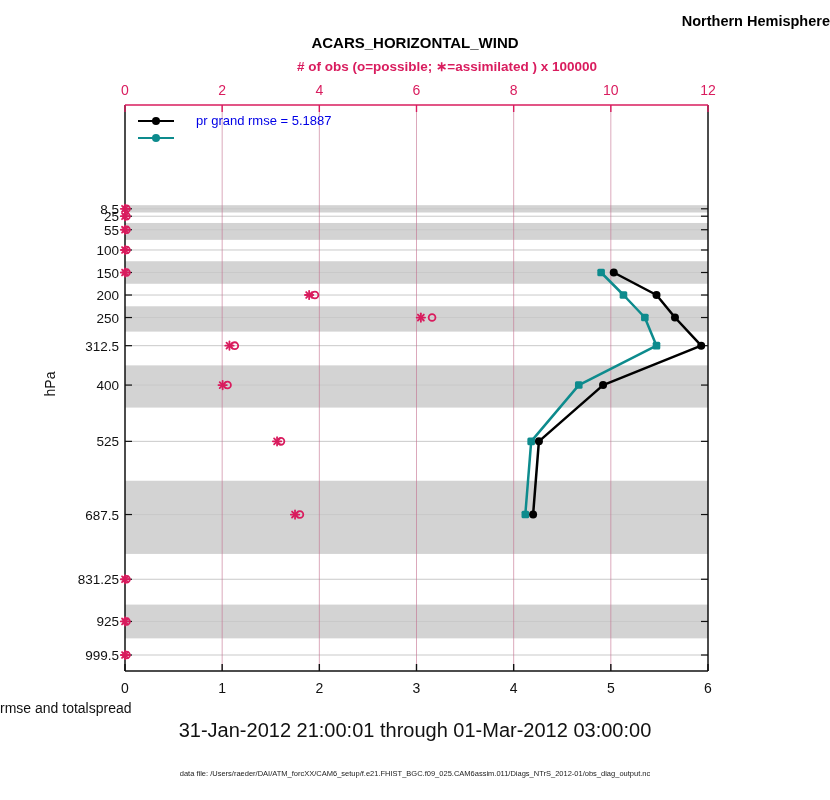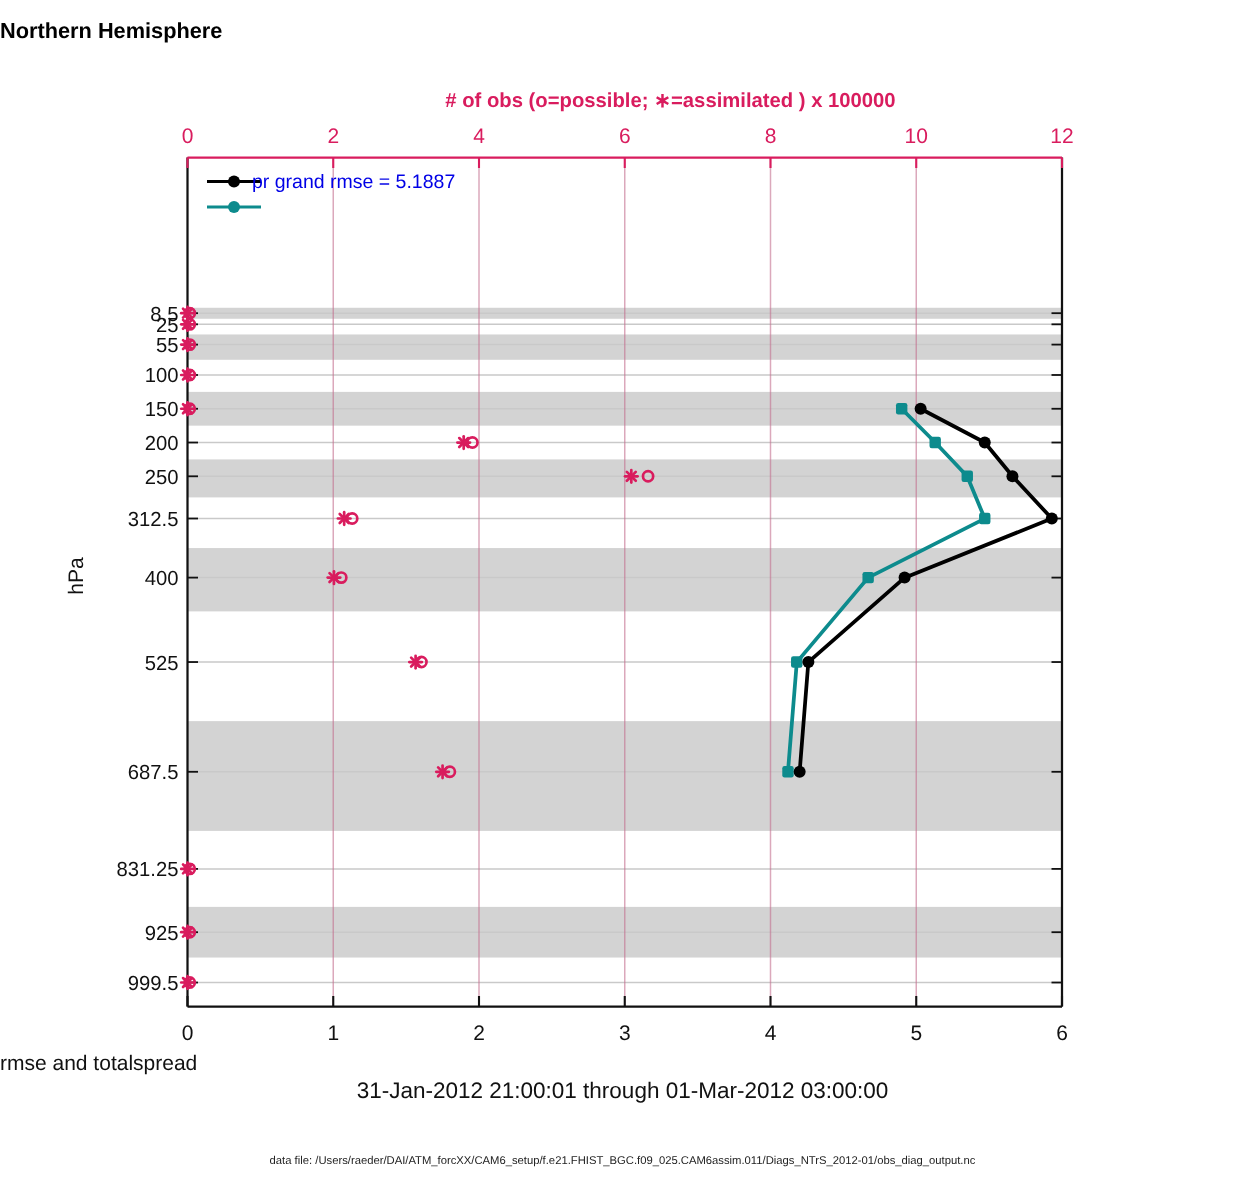--- a/index.html
+++ b/index.html
@@ -1,28 +1,28 @@
 <!DOCTYPE html>
 <html><head>
 <meta charset="utf-8">
 <style>
   html,body{margin:0;padding:0;background:#ffffff;}
   .fig{position:relative;width:830px;height:800px;background:#ffffff;
        font-family:"Liberation Sans", sans-serif;overflow:hidden;}
   .abs{position:absolute;}
-  .title1{left:0;width:830px;top:13px;text-align:left;font-size:14.5px;font-weight:bold;color:#000;}
+  .title1{left:0;width:830px;top:13px;text-align:right;font-size:14.5px;font-weight:bold;color:#000;}
   .title2{left:0;width:830px;top:34px;text-align:center;font-size:15px;font-weight:bold;color:#000;}
   .obslabel{left:0;width:830px;top:58px;text-align:center;font-size:13.5px;font-weight:bold;padding-left:32px;}
   .legtext{font-size:13px;height:16px;line-height:16px;}
   .leg-line{height:2.5px;width:36px;}
   .leg-dot{width:8px;height:8px;border-radius:50%;}
   .ylab{left:30px;top:376px;width:40px;text-align:center;font-size:14px;color:#111;
         transform:rotate(-90deg);transform-origin:center;}
   .xlab{left:0;width:830px;top:700px;text-align:left;font-size:14px;color:#111;}
-  .daterange{left:0;width:830px;top:719px;text-align:center;font-size:15px;color:#111;}
+  .daterange{left:0;width:830px;top:719px;text-align:center;font-size:20px;color:#111;}
   .datafile{left:0;width:830px;top:769px;text-align:center;font-size:7.5px;color:#222;}
   svg text{user-select:none;}
 </style>
 </head>
 <body>
 
 <div class="fig">
   <svg id="plot" class="abs" style="left:0;top:0" width="830" height="800" viewBox="0 0 830 800">
       <rect x="125" y="205.18695306284806" width="583" height="7.3170246618933845" fill="#d3d3d3"></rect>
       <rect x="125" y="222.97295147175817" width="583" height="16.88544152744629" fill="#d3d3d3"></rect>
@@ -206,25 +206,26 @@
       <line x1="127.9698484809835" y1="618.4995230385073" x2="122.0301515190165" y2="624.4392200004743" stroke="#d91c5e" stroke-width="1.8" stroke-linecap="round"></line>
       <circle cx="126.5" cy="621.4693715194908" r="3.4" fill="none" stroke="#d91c5e" stroke-width="1.8"></circle>
       <line x1="120.8" y1="655.0151153540176" x2="129.2" y2="655.0151153540176" stroke="#d91c5e" stroke-width="1.8" stroke-linecap="round"></line>
       <line x1="125" y1="650.8151153540175" x2="125" y2="659.2151153540176" stroke="#d91c5e" stroke-width="1.8" stroke-linecap="round"></line>
       <line x1="122.0301515190165" y1="652.045266873034" x2="127.9698484809835" y2="657.984963835001" stroke="#d91c5e" stroke-width="1.8" stroke-linecap="round"></line>
       <line x1="127.9698484809835" y1="652.045266873034" x2="122.0301515190165" y2="657.984963835001" stroke="#d91c5e" stroke-width="1.8" stroke-linecap="round"></line>
       <circle cx="126.5" cy="655.0151153540176" r="3.4" fill="none" stroke="#d91c5e" stroke-width="1.8"></circle>
     </svg>
 
   <div class="abs title1">Northern Hemisphere</div>
+  <div class="abs title2">ACARS_HORIZONTAL_WIND</div>
   <div class="abs obslabel" id="obslabel" style="color: rgb(217, 28, 94);"># of obs (o=possible; ∗=assimilated ) x 100000</div>
 
   <div class="abs leg-line" id="legline1" style="left: 138px; top: 119.5px; background: rgb(0, 0, 0);"></div>
   <div class="abs leg-dot" id="legdot1" style="left: 152px; top: 116.5px; background: rgb(0, 0, 0);"></div>
-  <div class="abs legtext" id="legtxt1" style="left: 168px; top: 113px; color: rgb(0, 0, 230);">pr grand rmse = 5.1887</div>
+  <div class="abs legtext" id="legtxt1" style="left: 196px; top: 113px; color: rgb(0, 0, 230);">pr grand rmse = 5.1887</div>
 
   <div class="abs leg-line" id="legline2" style="left: 138px; top: 136.5px; background: rgb(13, 139, 141);"></div>
   <div class="abs leg-dot" id="legdot2" style="left: 152px; top: 133.5px; background: rgb(13, 139, 141);"></div>
 
   <div class="abs ylab">hPa</div>
   <div class="abs xlab">rmse and totalspread</div>
   <div class="abs daterange">31-Jan-2012 21:00:01 through 01-Mar-2012 03:00:00</div>
   <div class="abs datafile">data file: /Users/raeder/DAI/ATM_forcXX/CAM6_setup/f.e21.FHIST_BGC.f09_025.CAM6assim.011/Diags_NTrS_2012-01/obs_diag_output.nc</div>
 </div>
 

